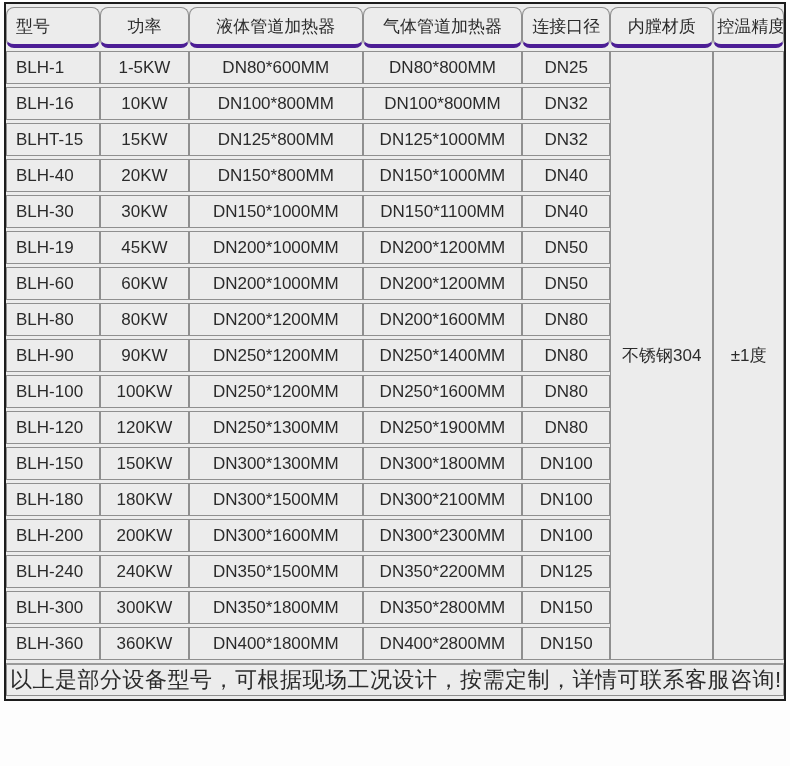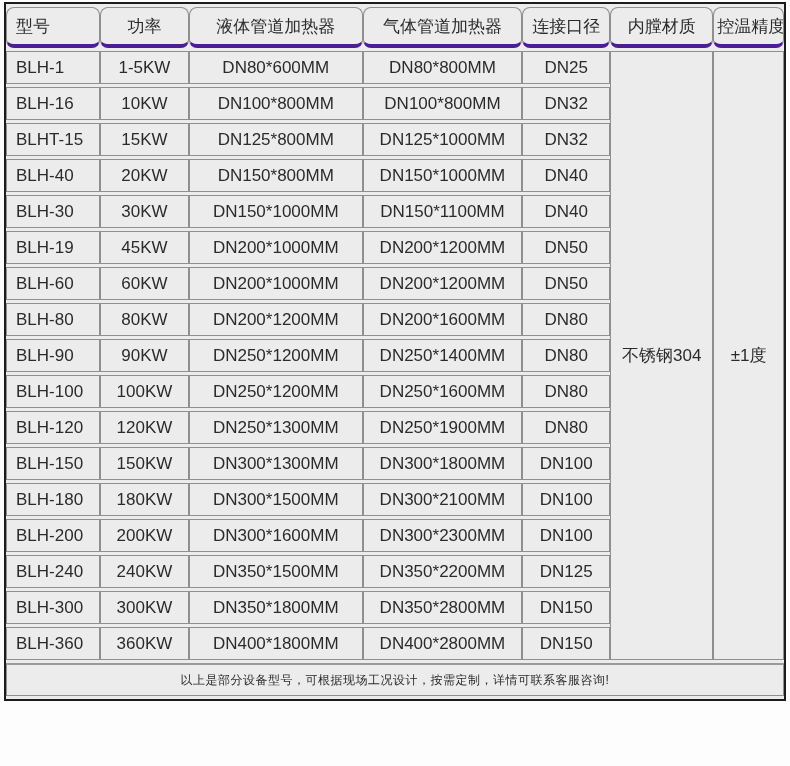--- a/index.html
+++ b/index.html
@@ -56,21 +56,21 @@
   }
   thead th{height:36px;border-bottom:4px solid #4c1d95;border-radius:8px;}
   tbody td{height:31px;}
   th.left,td.left{text-align:left;padding-left:9px;}
   td.merged{font-size:17px;text-align:center;}
   td.footer-note{
     height:30px;
     border:1.5px solid #8f8f8f;
     border-top:2.5px solid #9a9a9a;
     text-align:center;
-    font-size:12px;
+    font-size:22px;
     letter-spacing:0.5px;
   }
 </style>
 </head>
 <body>
 
 <div class="page">
 
 
   <div class="table-wrap">

